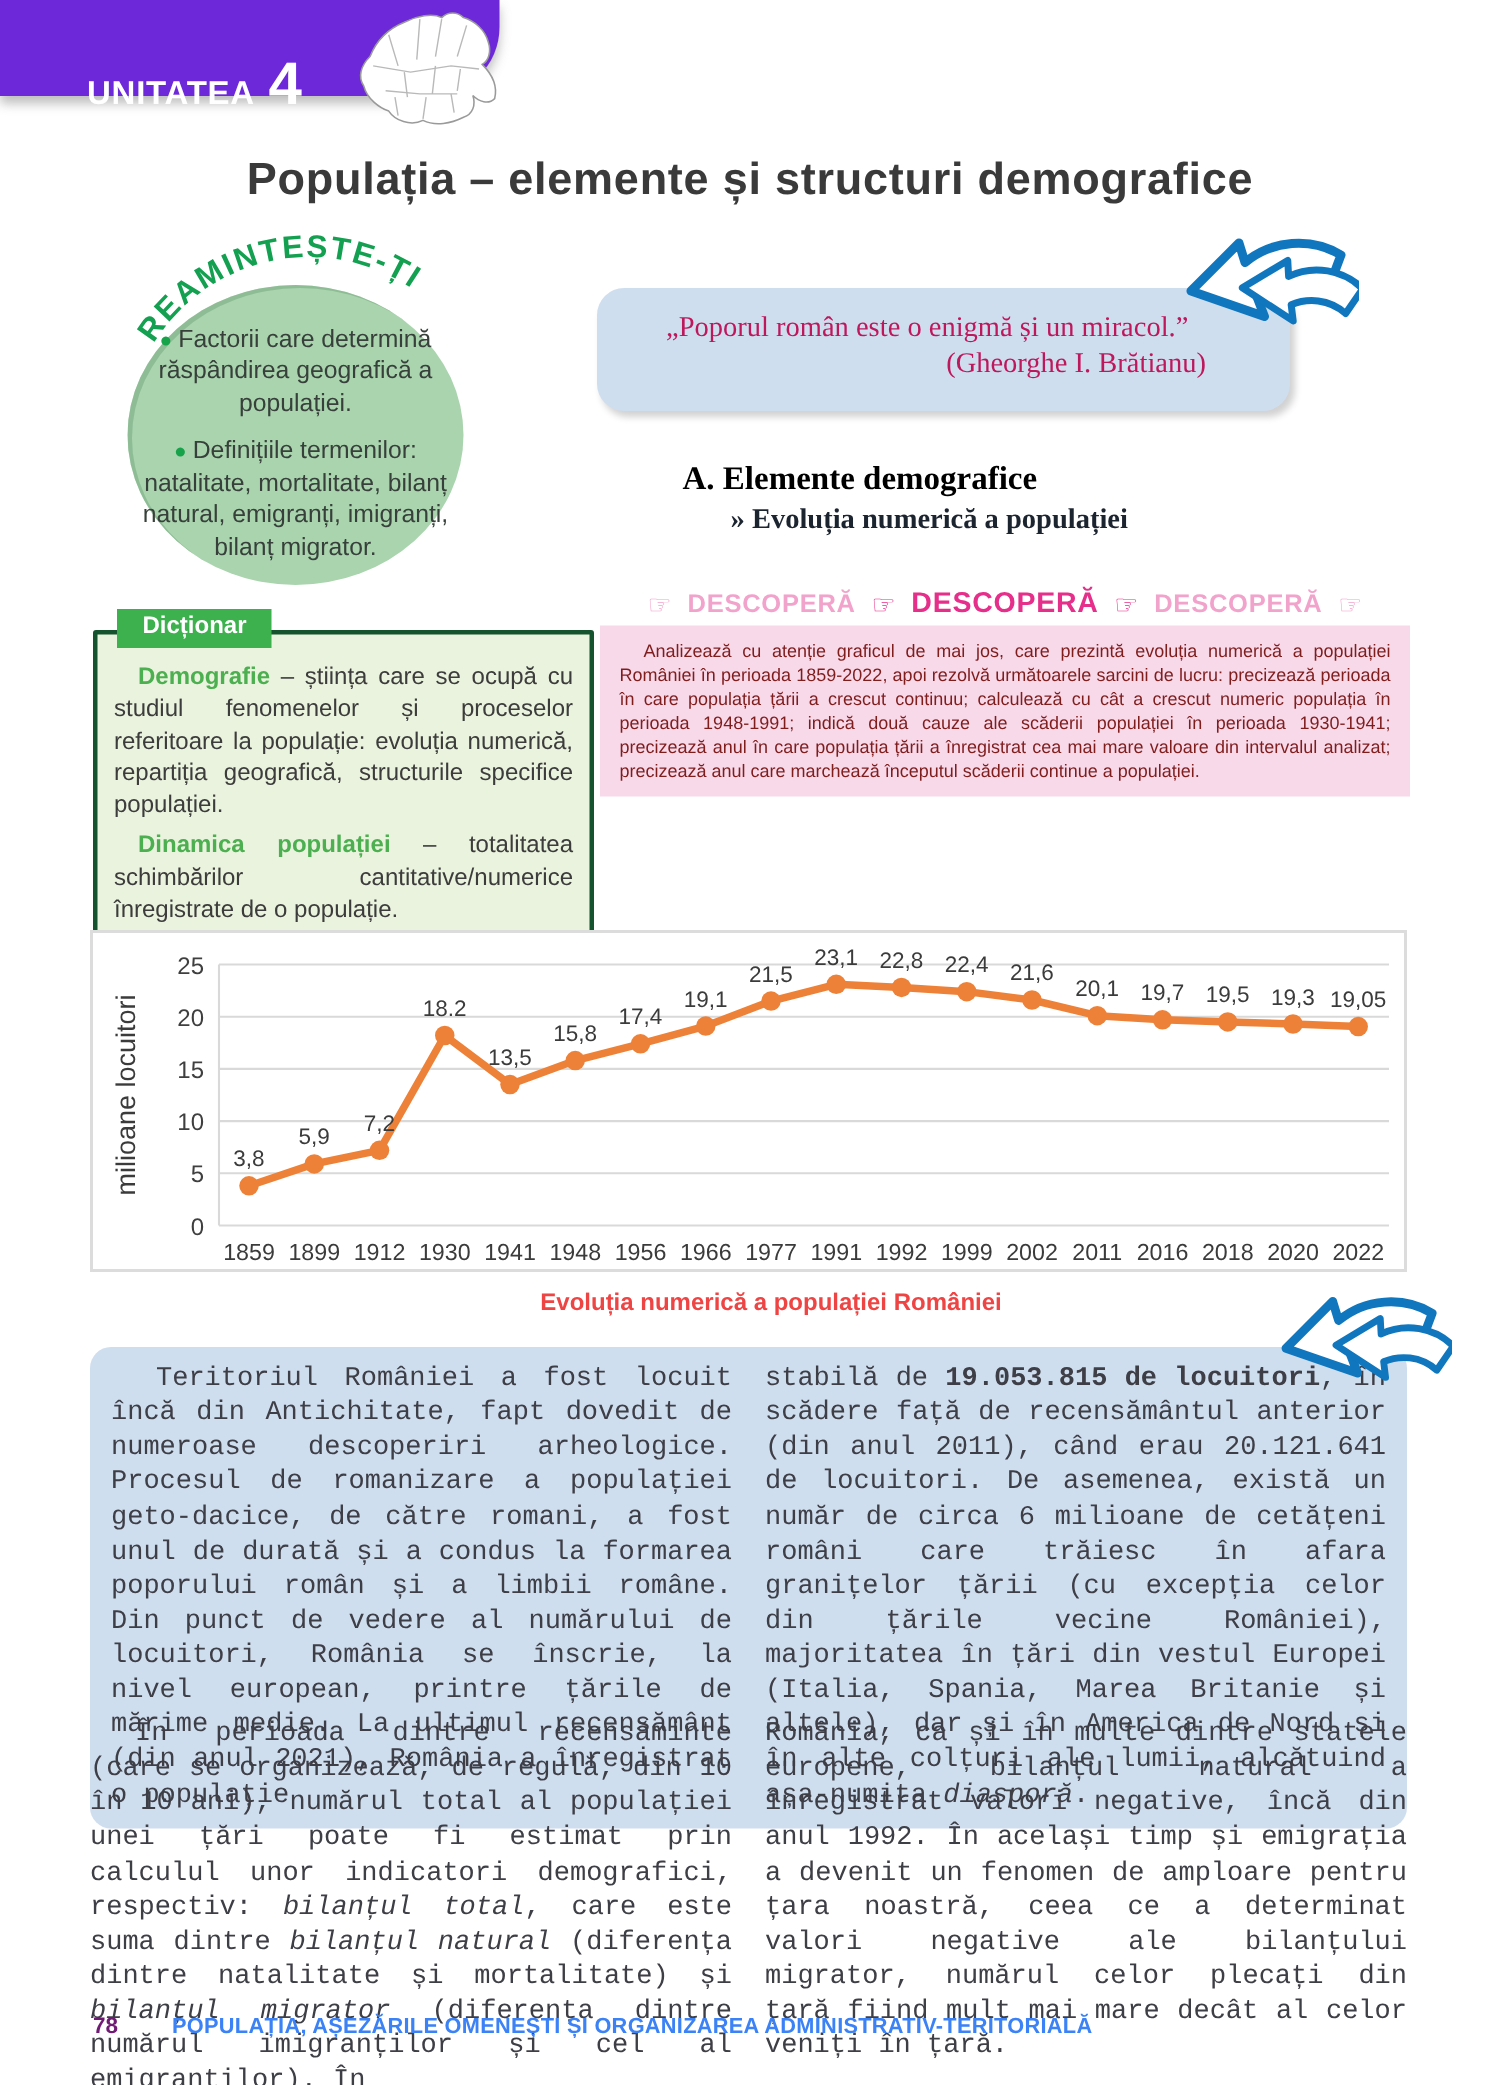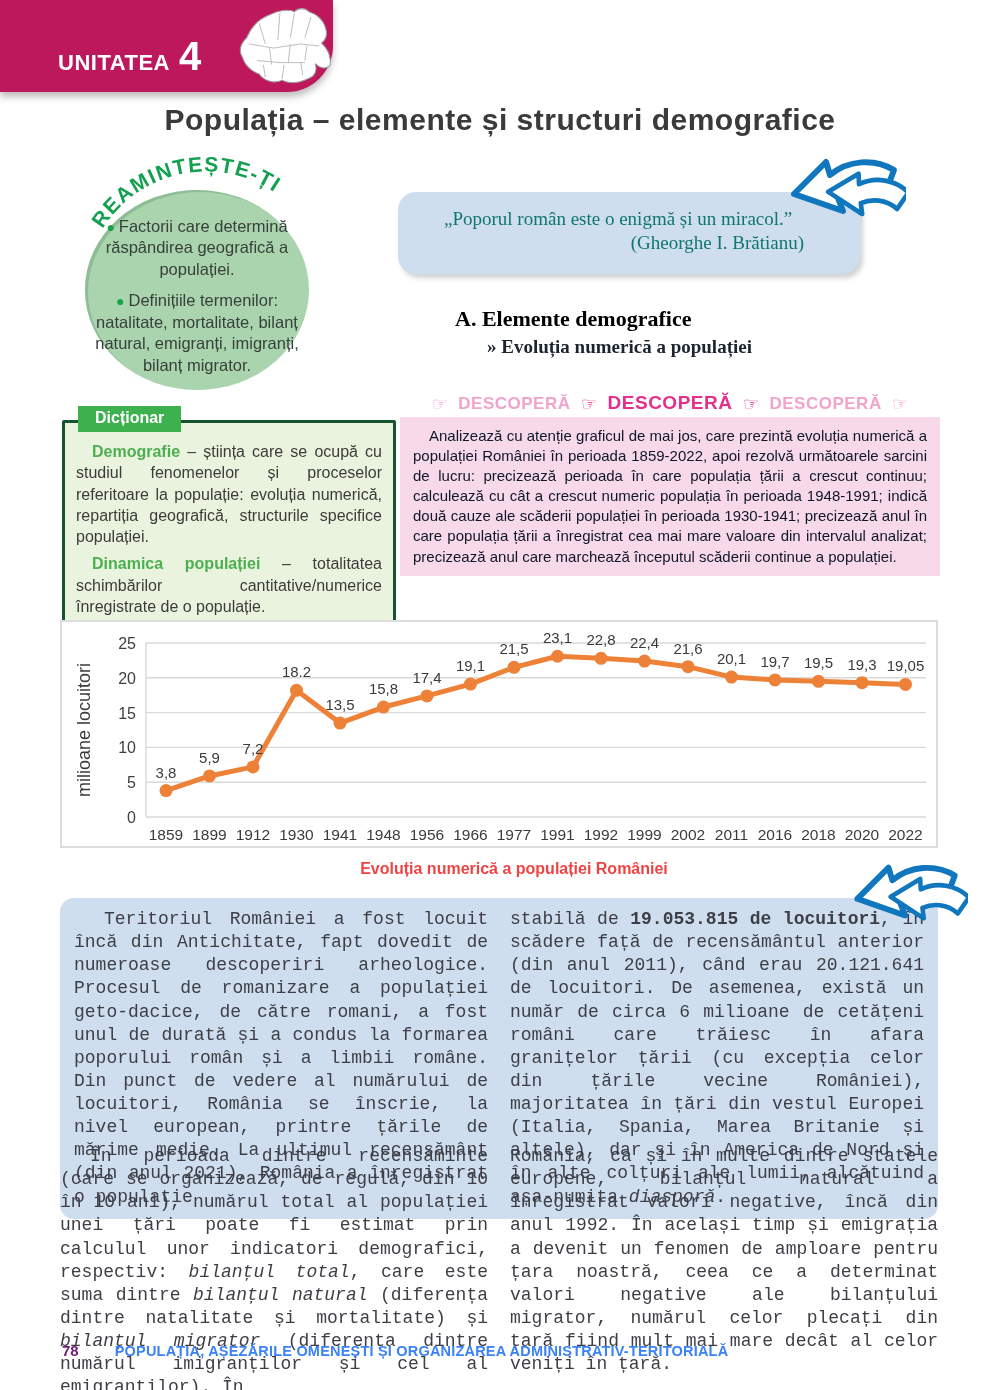--- a/index.html
+++ b/index.html
@@ -1,20 +1,20 @@
 <!DOCTYPE html>
 <html lang="ro"><head>
 <meta charset="utf-8">
 <style>
   html,body{margin:0;padding:0;background:#e9e9e9;}
   .page{position:relative;width:1000px;height:1390px;background:#ffffff;overflow:hidden;
         font-family:"Liberation Sans",sans-serif;}
 
   
-  .banner{position:absolute;left:0;top:0;width:333px;height:92px;background:#be185d;
+  .banner{position:absolute;left:0;top:0;width:333px;height:64px;background:#6d28d9;
           border-radius:0 0 46px 0;box-shadow:0 5px 7px rgba(110,110,110,.45);}
   .unit{position:absolute;left:58px;top:38px;color:#fff;display:flex;align-items:baseline;gap:9px;}
   .unit .u-label{font-weight:bold;font-size:22px;letter-spacing:.5px;}
   .unit .u-num{font-weight:bold;font-size:40px;line-height:.9;}
   .map-wrap{position:absolute;left:228px;top:4px;}
 
   
   .page-title{position:absolute;left:0;right:0;top:103px;text-align:center;
               font-size:30px;font-weight:bold;color:#3a3a3a;letter-spacing:.5px;}
 
@@ -23,21 +23,21 @@
             background:#a9d4ae;box-shadow:inset 3px 2px 0 rgba(120,170,130,.55);}
   .remember-inner{position:absolute;left:10px;right:10px;top:26px;text-align:center;
                   font-size:16.5px;line-height:1.3;color:#37403a;}
   .remember-item{margin-bottom:10px;}
   .bullet{color:#17a34a;font-size:14px;margin-right:4px;}
   .arc-title{position:absolute;left:58px;top:150px;pointer-events:none;}
 
   
   .quote-box{position:absolute;left:398px;top:192px;width:462px;height:82px;background:#cfdeef;
              border-radius:18px;box-shadow:3px 4px 5px rgba(0,0,0,.18);
-             font-family:"Liberation Serif",serif;font-size:19px;color:#0f766e;}
+             font-family:"Liberation Serif",serif;font-size:19px;color:#be185d;}
   .quote-line1{padding:16px 20px 0 46px;}
   .quote-line2{text-align:right;padding:2px 56px 0 0;}
   .arrow-icon{position:absolute;z-index:3;}
   .arrow-quote{left:786px;top:148px;}
   .arrow-body{left:848px;top:854px;}
 
   
   .sec-head{position:absolute;left:455px;top:306px;font-family:"Liberation Serif",serif;
             font-weight:bold;font-size:22px;color:#000000;}
   .sec-sub{position:absolute;left:487px;top:336px;font-family:"Liberation Serif",serif;
@@ -54,21 +54,21 @@
 
   
   .discover-row{position:absolute;left:400px;top:392px;width:540px;text-align:center;white-space:nowrap;}
   .hand{font-size:18px;vertical-align:-1px;}
   .d-word{font-weight:bold;letter-spacing:.5px;font-size:17px;margin:0 6px;}
   .pk-light{color:#f2a3cc;}
   .pk-dark{color:#e62e8b;}
   .d-word.mid{font-size:19px;}
   .discover-box{position:absolute;left:400px;top:417px;width:540px;background:#f8d9e9;
                 box-sizing:border-box;padding:9px 13px;}
-  .discover-box p{margin:0;font-size:15px;line-height:1.34;color:#0f172a;
+  .discover-box p{margin:0;font-size:12px;line-height:1.34;color:#7f1d1d;
                   text-align:justify;text-indent:16px;}
 
   
   .chart-box{position:absolute;left:60px;top:620px;width:878px;height:228px;background:#fff;
              border:2px solid #dcdcdc;box-sizing:border-box;}
   .ctick{font:16px "Liberation Sans",sans-serif;fill:#3f3f3f;}
   .cval{font:15px "Liberation Sans",sans-serif;fill:#3b3b3b;}
   .cxlab{font:15.5px "Liberation Sans",sans-serif;fill:#3b3b3b;}
   .cylab{font:18px "Liberation Sans",sans-serif;fill:#3b3b3b;}
   .chart-caption{position:absolute;left:0;right:0;top:860px;text-align:center;

